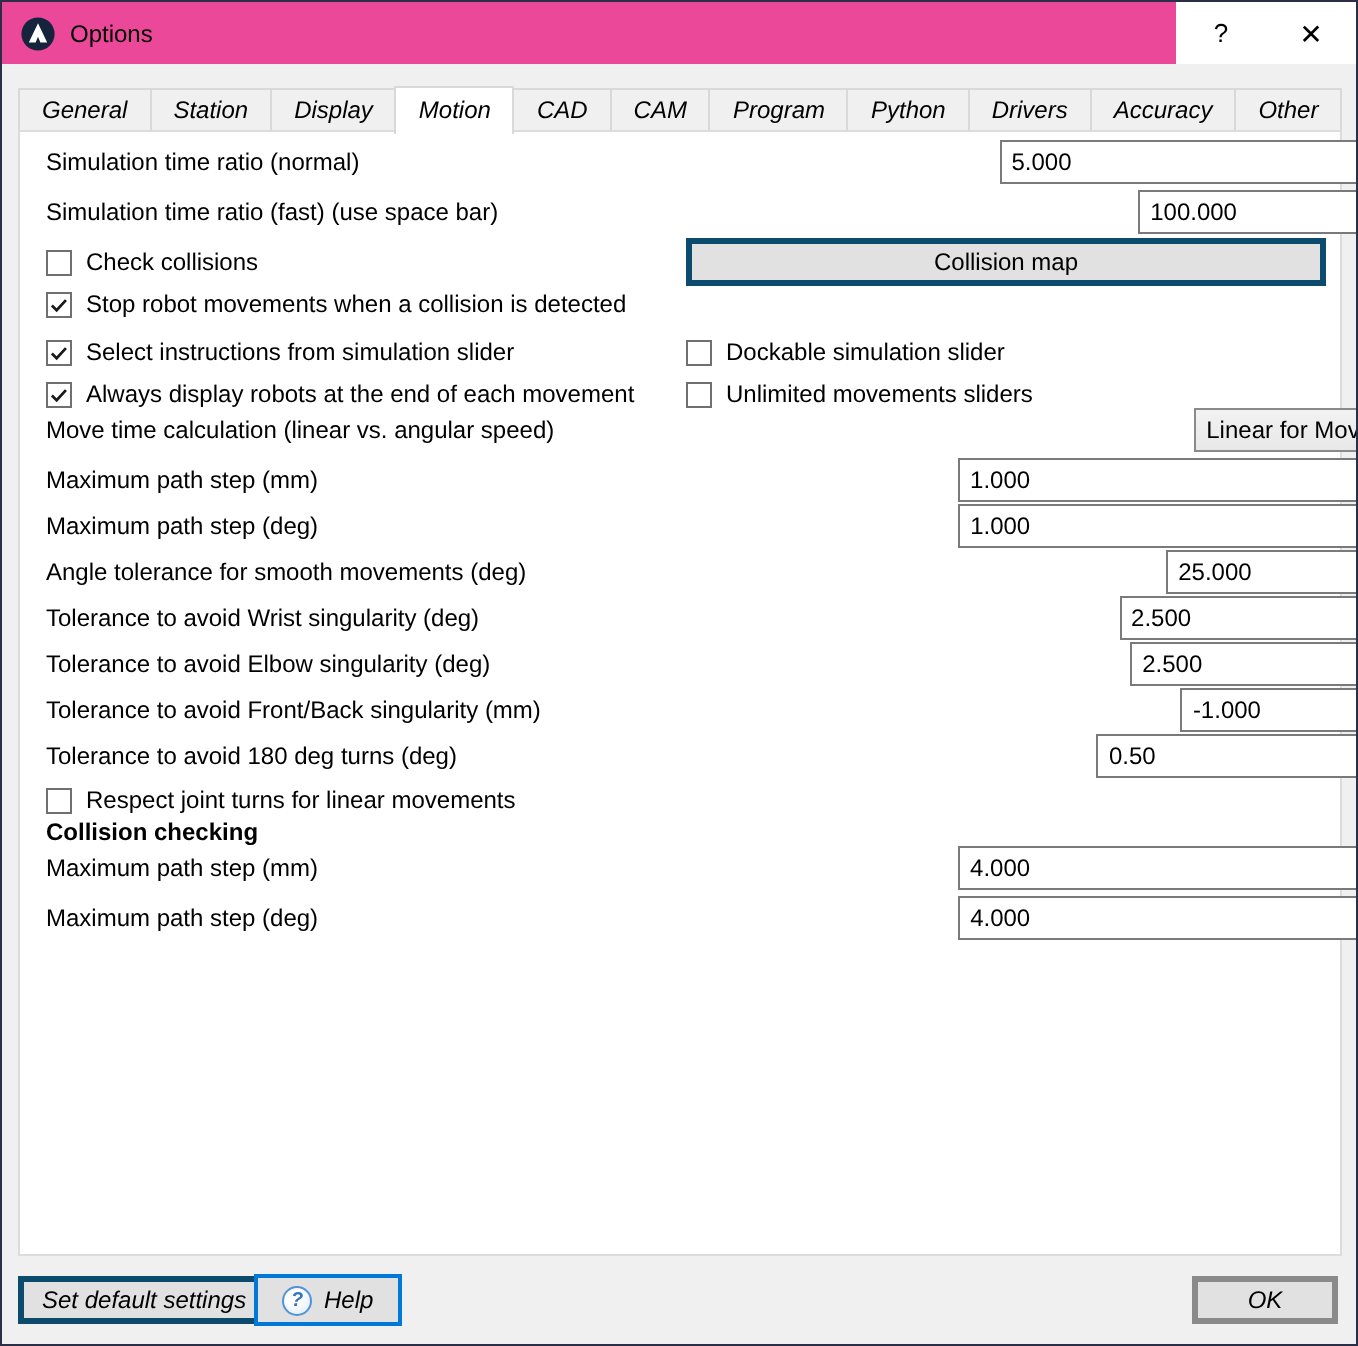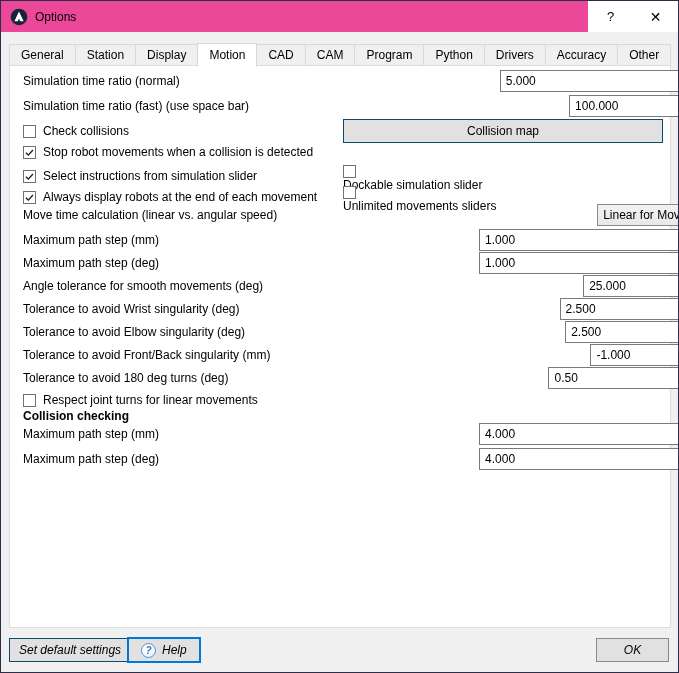--- a/index.html
+++ b/index.html
@@ -12,43 +12,43 @@
   
   .titlebar{ position:absolute; top:0; left:0; right:0; height:31px; background:#ec4899;
     display:flex; align-items:center; padding-left:9px; gap:7px; }
   .titlebar .logo{ width:18px; height:18px; flex:0 0 auto; }
   .title-text{ font-size:12px; }
   .tb-btns{ position:absolute; top:0; right:0; height:31px; display:flex; }
   .tb-btn{ width:45px; height:31px; display:flex; align-items:center; justify-content:center;
     font-size:13px; background:#fff; }
   .tb-btn.close{ font-size:14px; }
   
-  .tabs{ position:absolute; left:8px; top:41px; height:24px; display:flex; align-items:flex-end; z-index:3; }
+  .tabs{ position:absolute; left:8px; top:41px; height:24px; display:flex; align-items:flex-end; z-index:3;font-style:italic; }
   .tab{ height:21px; margin-bottom:1px; padding:0 11px; background:#f0f0f0;
     border:1px solid #d9d9d9; border-bottom:none; display:flex; align-items:center; margin-right:-1px; }
   .tab.active{ height:24px; margin-bottom:-1px; padding-bottom:2px; background:#ffffff;
     position:relative; z-index:4; }
   
   .panel{ position:absolute; left:8px; top:64px; width:662px; height:563px;
     background:#ffffff; border:1px solid #dcdcdc; }
   .row{ position:absolute; left:13px; right:24px; height:22px; display:flex; align-items:center; }
   .lbl{ white-space:nowrap; }
   .ctl{ position:absolute; left:320px; width:320px; top:0; height:22px; }
   
   .spinbox{ background:#fff; border:1px solid #7a7a7a; position:relative; }
   .spinbox input{ position:absolute; inset:0; border:none; outline:none; background:transparent;
     font-family:"Liberation Sans", sans-serif; font-size:12px; padding-left:5px; padding-right:20px; }
   
   .cb{ width:13px; height:13px; background:#fff; border:1px solid #707070; flex:0 0 auto;
     margin-right:7px; display:flex; align-items:center; justify-content:center; }
   .cb svg{ display:none; width:11px; height:11px; }
   .cb.on svg{ display:block; }
-  .cb2{ position:absolute; left:320px; display:flex; align-items:flex-start; height:22px;flex-direction:column; }
-  
-  .btn{ background:#e1e1e1; border:1px solid #0c4a6e; display:flex; align-items:center; justify-content:center;
+  .cb2{ position:absolute; left:320px; display:flex; align-items:center; height:22px; }
+  
+  .btn{ background:#e1e1e1; border:3px solid #0c4a6e; display:flex; align-items:center; justify-content:center;
     font-size:12px; font-family:"Liberation Sans", sans-serif; }
   .push{ height:24px; }
   
   .dropdown{ background:linear-gradient(#f2f2f2,#e8e8e8); border:1px solid #8a8a8a;
     display:flex; align-items:center; padding-left:5px; position:relative; }
   .heading{ font-weight:bold; }
   
   .footer-btn{ position:absolute;font-style:italic; }
   .help-btn{ left:126px; top:636px; height:26px; border:2px solid #0078d7; padding:0 12px; gap:6px; }
   .help-ico{ width:15px; height:15px; border-radius:50%; border:1px solid #4f94d6;

